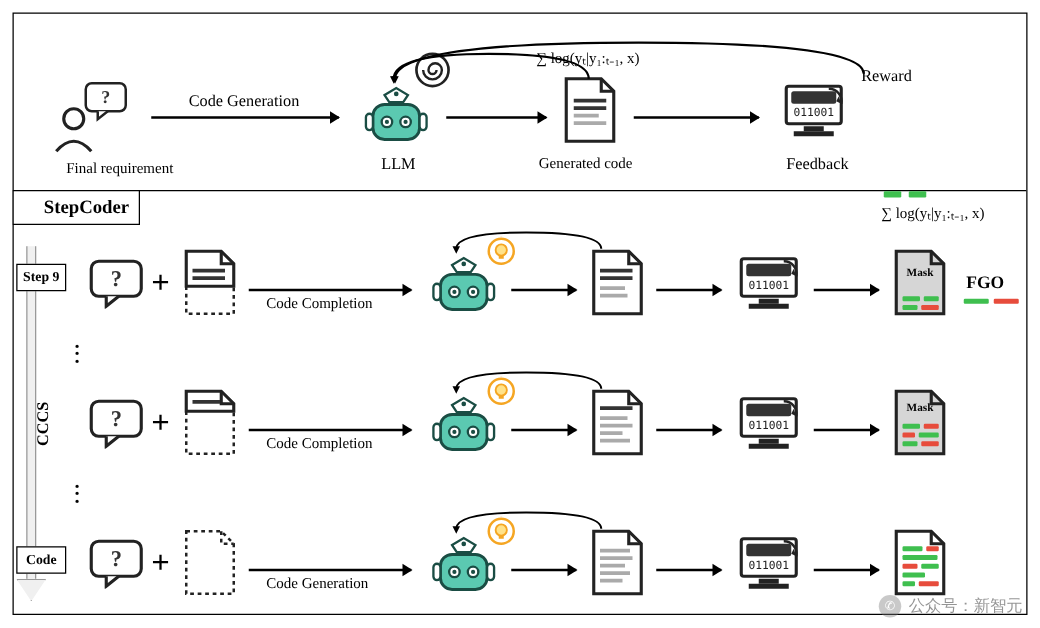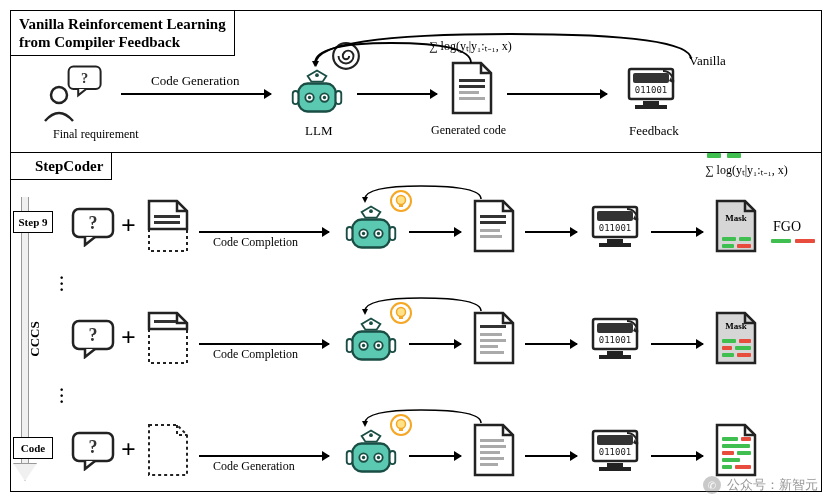--- a/index.html
+++ b/index.html
@@ -83,22 +83,20 @@
       <circle cx="12" cy="11" r="4.5" fill="#ffe28a" stroke="#f5a623" stroke-width="1.5"></circle>
       <rect x="10" y="15" width="4" height="3" fill="#f5a623"></rect>
       <line x1="12" y1="0" x2="12" y2="-3" stroke="#f5a623" stroke-width="1.5"></line>
     </g>
   </defs>
 </svg>
 
 <div class="frame">
 
   <div class="upper">
-    <div class="titlebox" style="top:-1px;left:-1px;white-space:pre;">Vanilla Reinforcement Learning
-from Compiler Feedback</div>
 
     <div class="human" style="left:28px;top:54px;">
       <svg viewBox="0 0 70 60">
           <use href="#human-g"></use>
           <use href="#qbub" transform="translate(28,0) scale(0.8)"></use>
         </svg>
     </div>
     <div class="label small" style="left:42px;top:116px;">Final requirement</div>
 
     <div class="arrow" style="left:110px;top:82px;width:150px;"></div>
@@ -125,21 +123,21 @@
     </div>
     <div class="label small" style="left:420px;top:112px;text-align:center;">Generated code</div>
     <div class="label small" style="left:418px;top:26px;">∑ log(yₜ|y₁:ₜ₋₁, x)</div>
 
     <div class="arrow" style="left:496px;top:82px;width:100px;"></div>
 
     <div class="compiler" style="left:612px;top:52px;"><svg viewBox="0 0 56 52">
           <use href="#comp-g"></use>
         </svg></div>
     <div class="label" style="left:618px;top:112px;">Feedback</div>
-    <div class="label" style="left:678px;top:42px;">Vanilla</div>
+    <div class="label" style="left:678px;top:42px;">Reward</div>
 
     <svg style="position:absolute;left:300px;top:18px;width:400px;height:40px;">
         <path d="M380 30 Q380 5 200 5 Q5 5 5 34" fill="none" stroke="#000" stroke-width="1.8"></path>
         <polygon points="2,32 8,32 5,38" fill="#000"></polygon>
       </svg>
     <svg style="position:absolute;left:300px;top:28px;width:180px;height:30px;">
         <path d="M160 24 Q160 4 80 4 Q4 4 4 24" fill="none" stroke="#000" stroke-width="1.8"></path>
         <polygon points="1,22 7,22 4,28" fill="#000"></polygon>
       </svg>
   </div>
@@ -198,21 +196,21 @@
         <svg viewBox="0 0 46 56">
             <path d="M4 2 H32 L42 12 V52 H4 Z" fill="#d6d6d6" stroke="#222" stroke-width="2.5"></path>
             <path d="M32 2 V12 H42" fill="none" stroke="#222" stroke-width="2.5"></path>
           </svg>
         <div style="position:absolute;top:14px;left:0;right:0;text-align:center;font-size:9px;font-weight:bold;">Mask</div>
         <div class="bar g" style="left:9px;bottom:14px;width:14px;"></div>
         <div class="bar g" style="left:26px;bottom:14px;width:12px;"></div>
         <div class="bar g" style="left:9px;bottom:7px;width:12px;"></div>
         <div class="bar r" style="left:24px;bottom:7px;width:14px;"></div>
       </div>
-      <div class="label" style="left:702px;top:34px;font-weight:normal;font-size:14px;">FGO</div>
+      <div class="label" style="left:702px;top:34px;font-weight:bold;font-size:14px;">FGO</div>
       <div class="bar g" style="left:700px;top:54px;width:20px;"></div>
       <div class="bar r" style="left:724px;top:54px;width:20px;"></div>
       <svg style="position:absolute;left:290px;top:-2px;width:130px;height:22px;">
           <path d="M120 16 Q120 3 60 3 Q4 3 4 16" fill="none" stroke="#000" stroke-width="1.6"></path>
           <polygon points="1,14 7,14 4,20" fill="#000"></polygon>
         </svg>
     </div>
 
     <div class="dots" style="left:48px;top:122px;">·<br>·<br>·</div>
 

